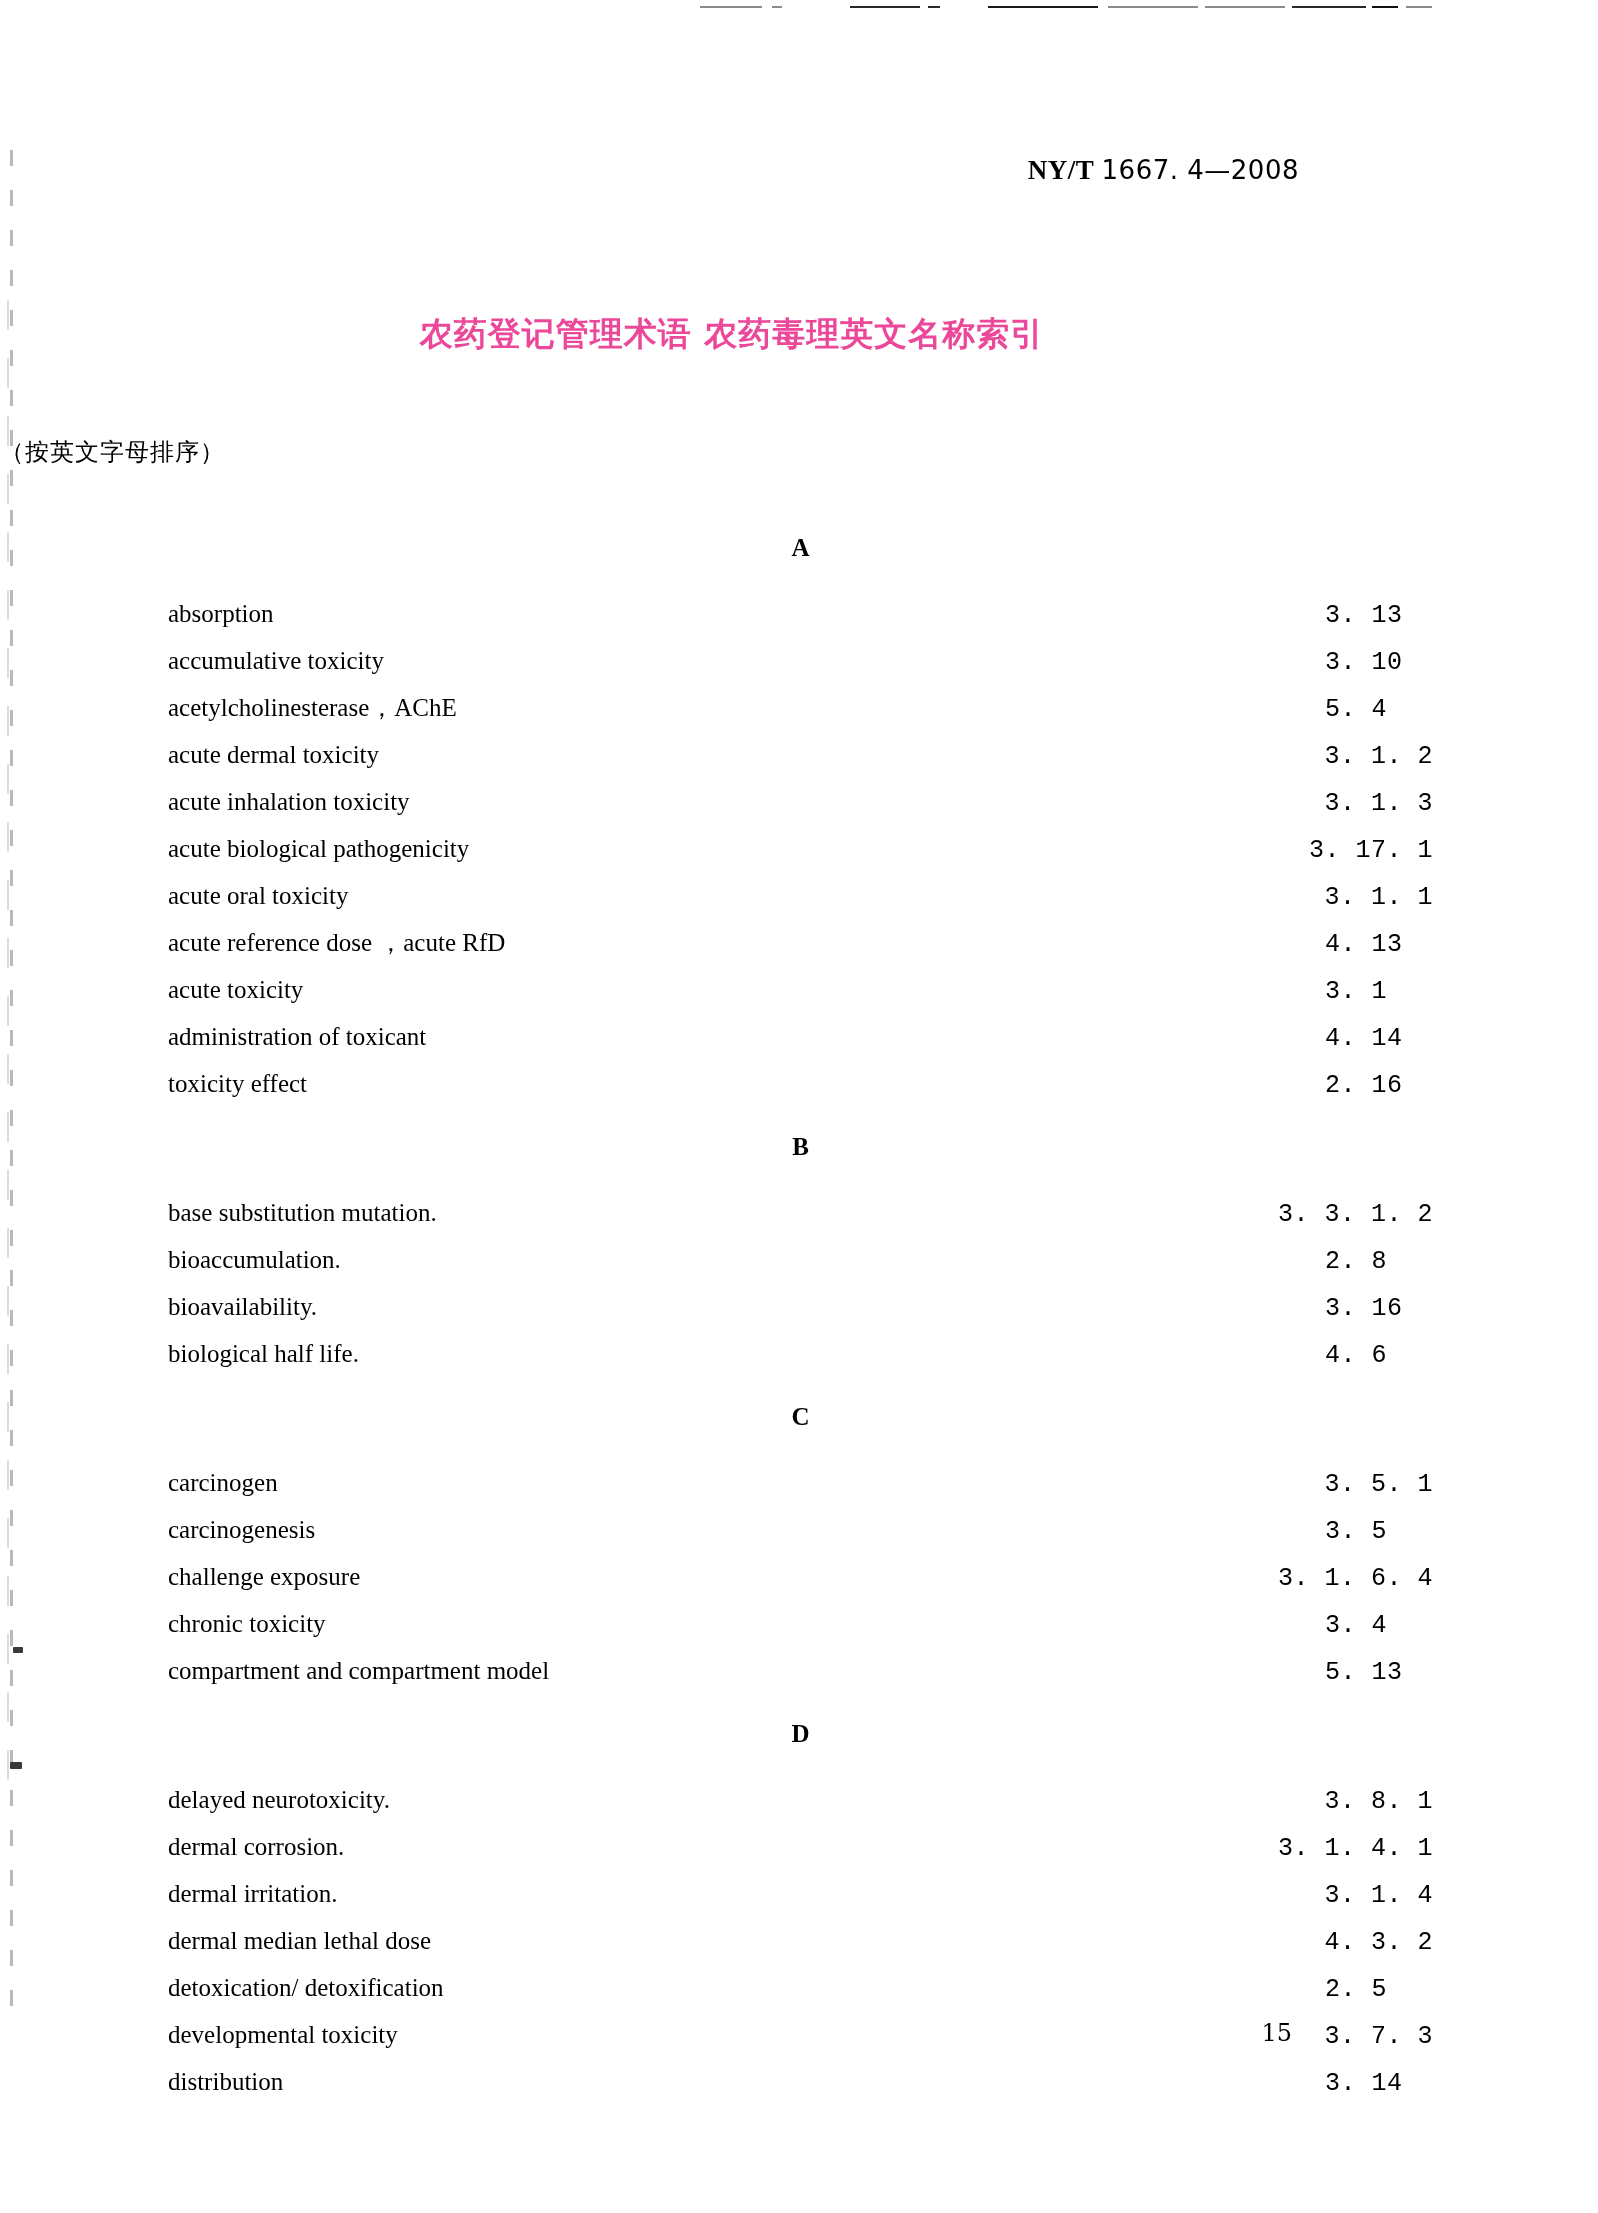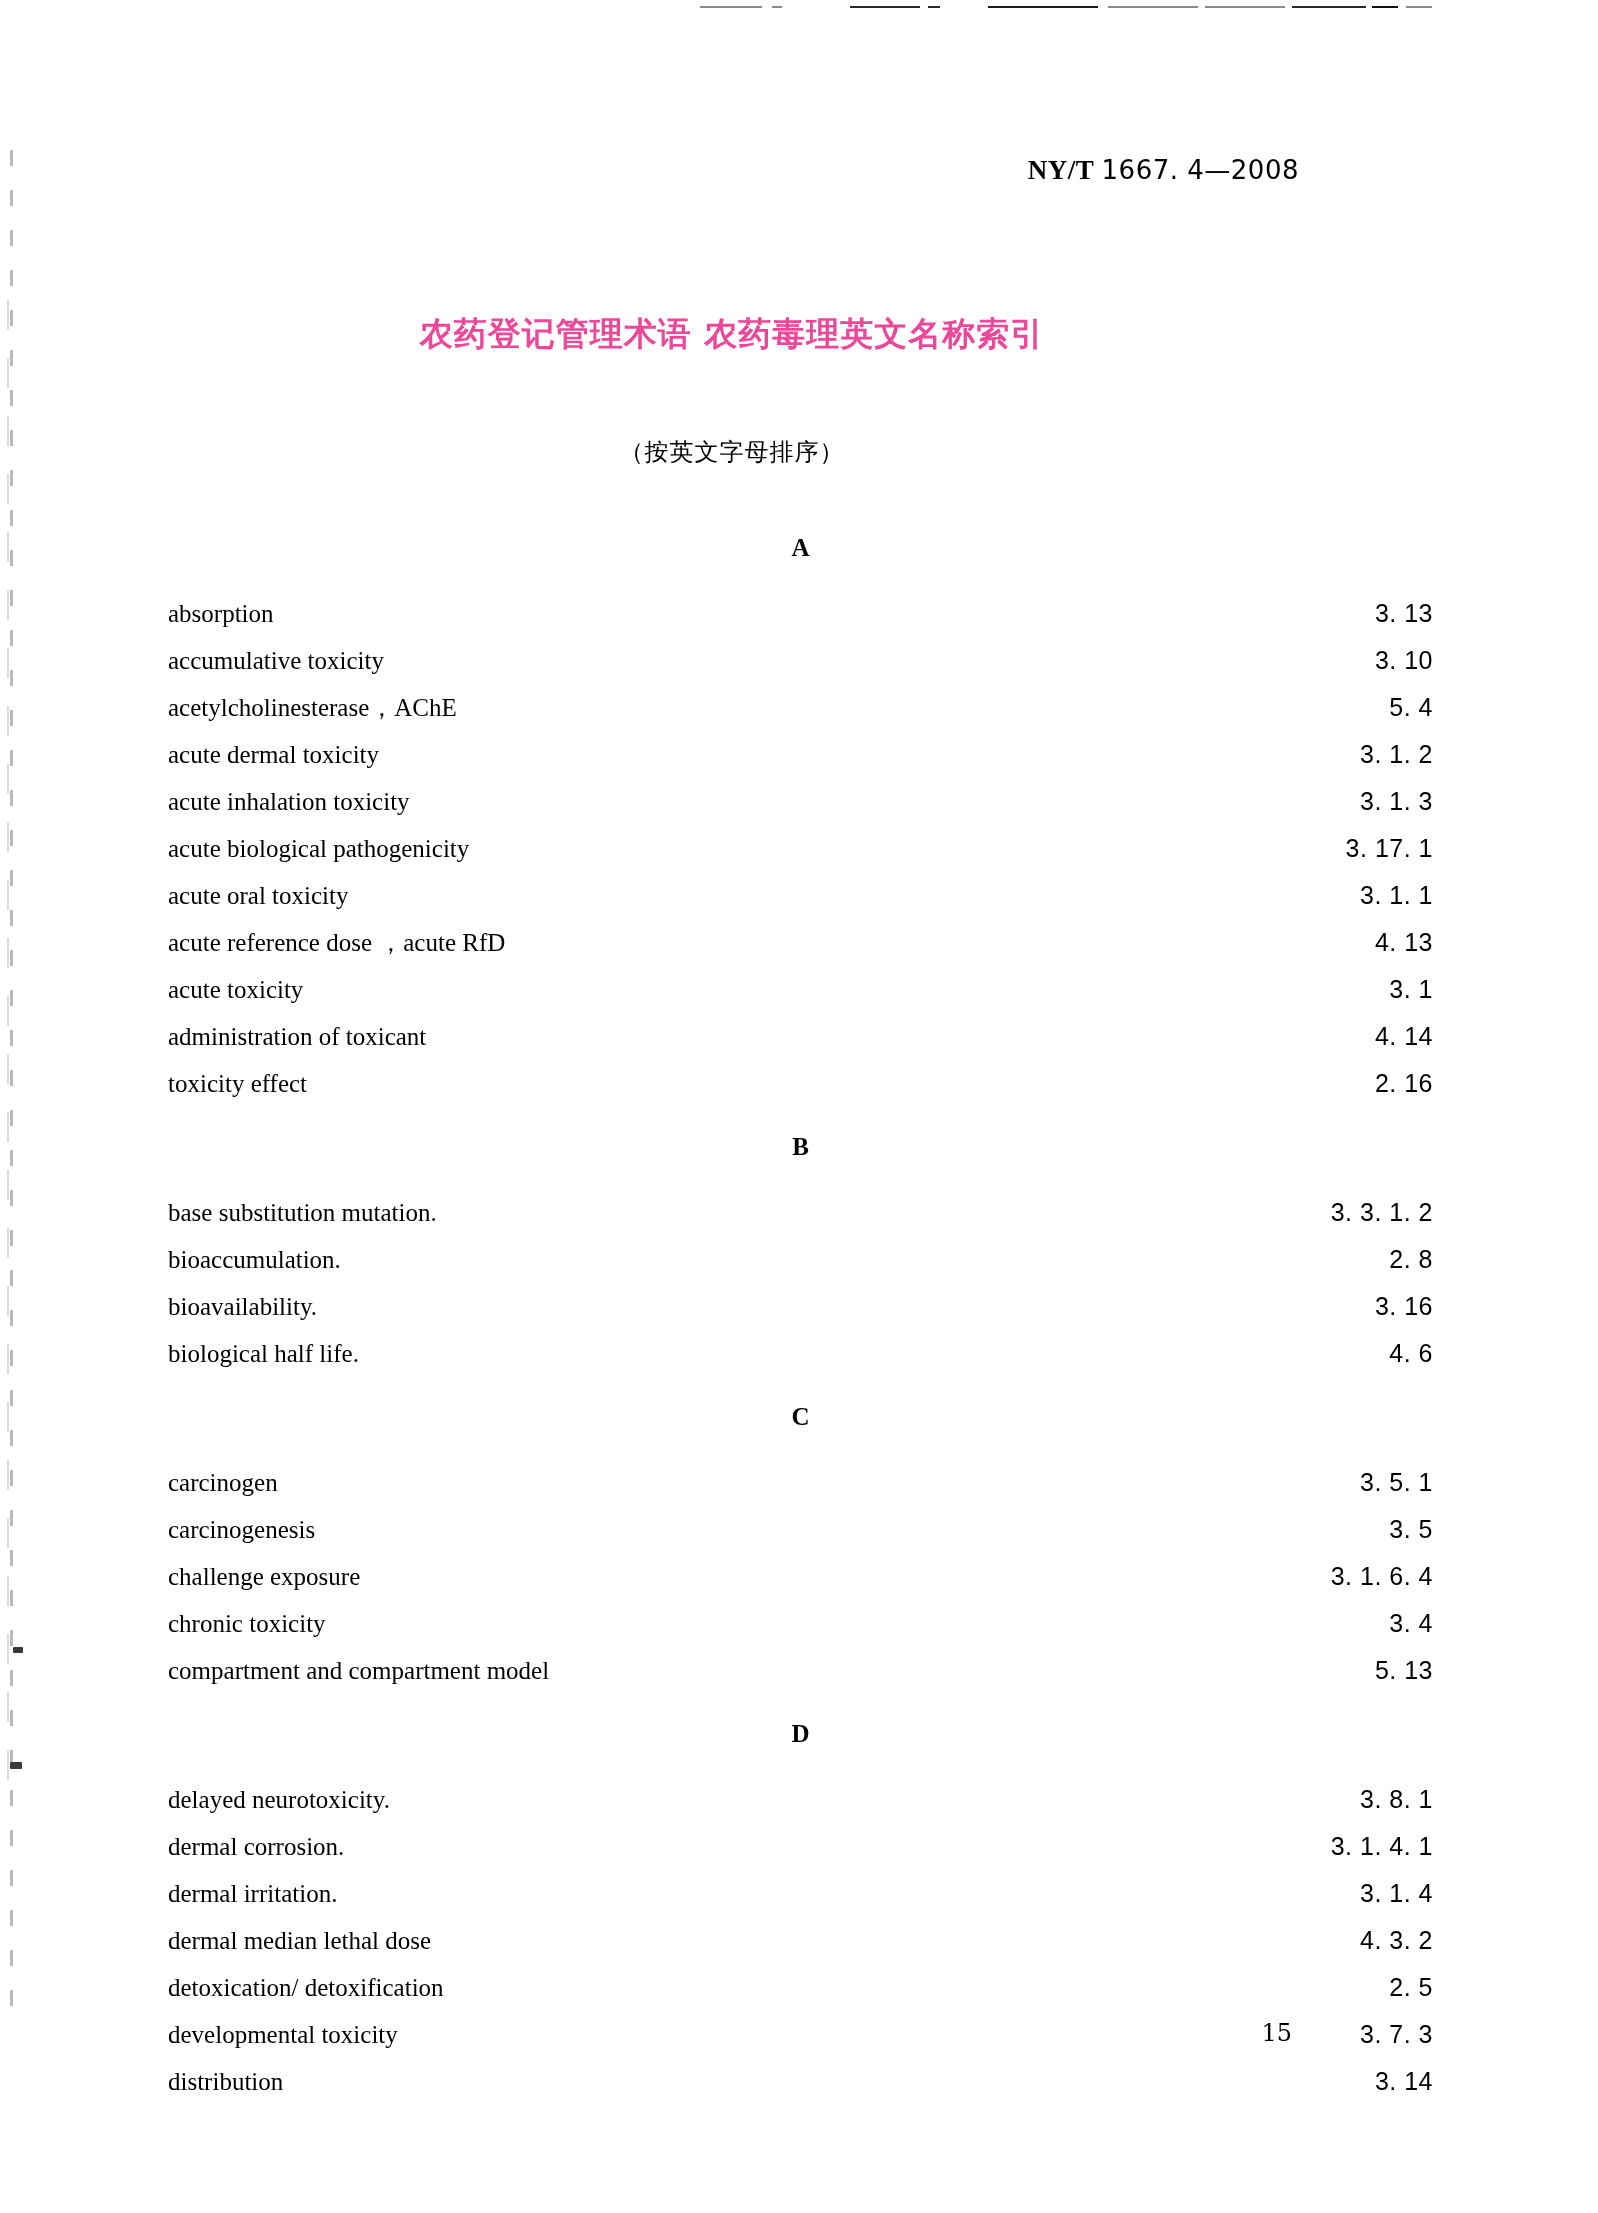--- a/index.html
+++ b/index.html
@@ -100,21 +100,21 @@
     font-weight: bold;
     font-size: 33px;
     letter-spacing: 1px;
     color: #ec4899;
   }
   .doc-subtitle {
     position: absolute;
     top: 436px;
     left: 0;
     right: 0;
-    text-align: center;
+    text-align: left;
     font-family: "DejaVu Serif", "Liberation Serif", serif;
     font-size: 24px;
     letter-spacing: 1px;
   }
 
   
   .index-body {
     position: absolute;
     top: 530px;
     left: 168px;
@@ -160,22 +160,21 @@
     white-space: nowrap;
     font-size: 21px;
     letter-spacing: 1.5px;
     color: #111;
     font-family: "Liberation Serif", "DejaVu Serif", serif;
   }
   .entry-num {
     flex: 0 0 auto;
     padding-left: 14px;
     min-width: 108px;
-    text-align: right;
-    font-family: Liberation Sans, sans-serif;
+    font-family: Liberation Mono, monospace;
     font-size: 25px;
     letter-spacing: 0.5px;
   }
 
   .gap-before-letter { height: 22px; }
   .gap-after-letter { height: 24px; }
 
   
   .page-number {
     position: absolute;

